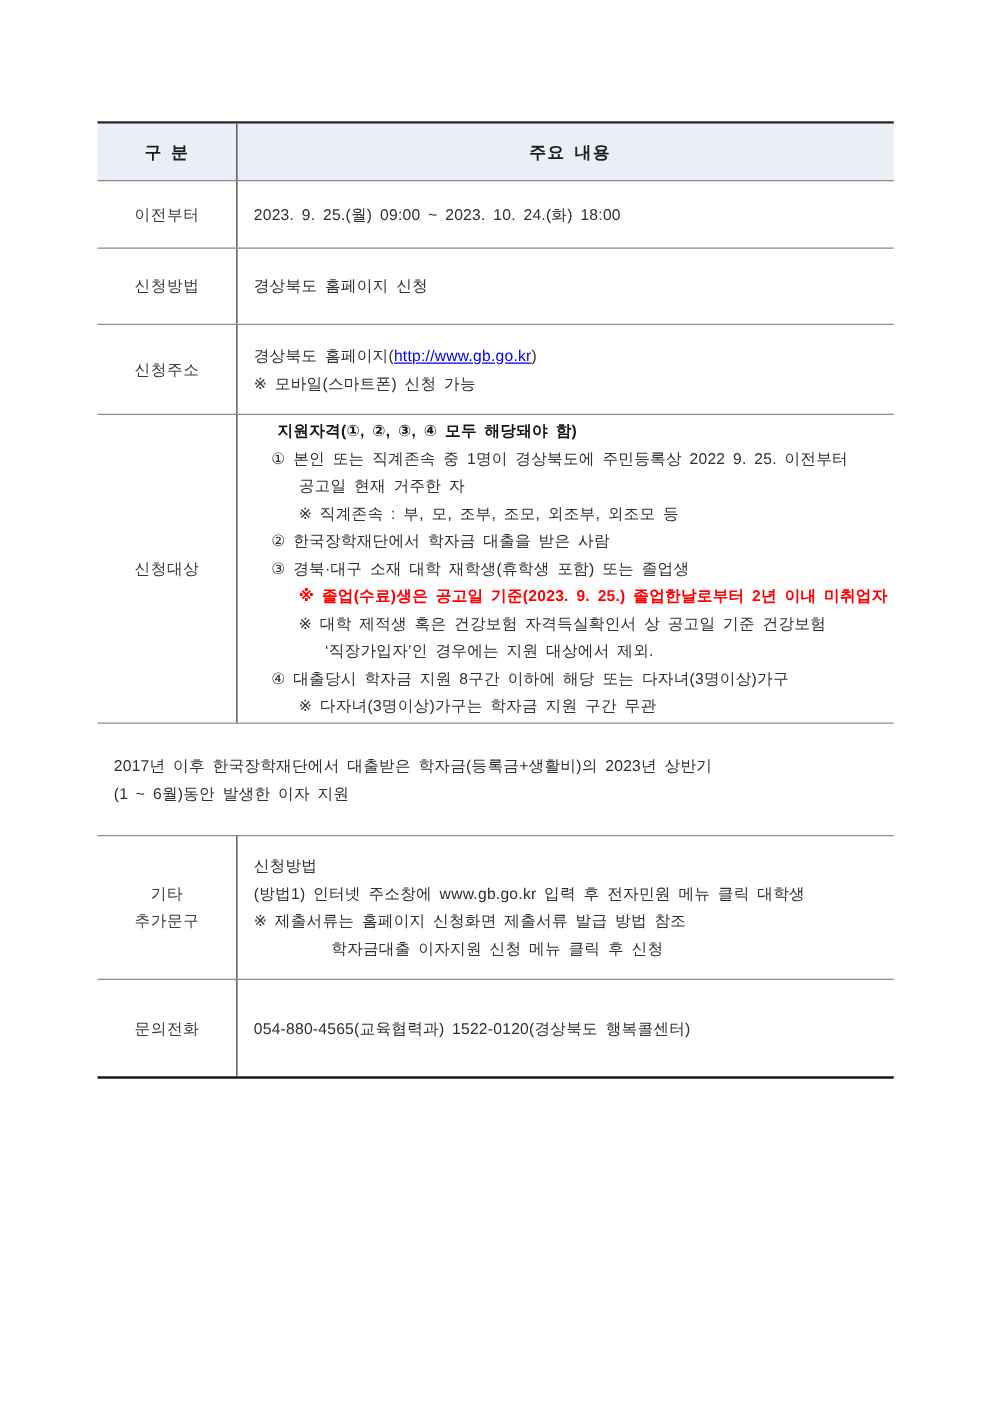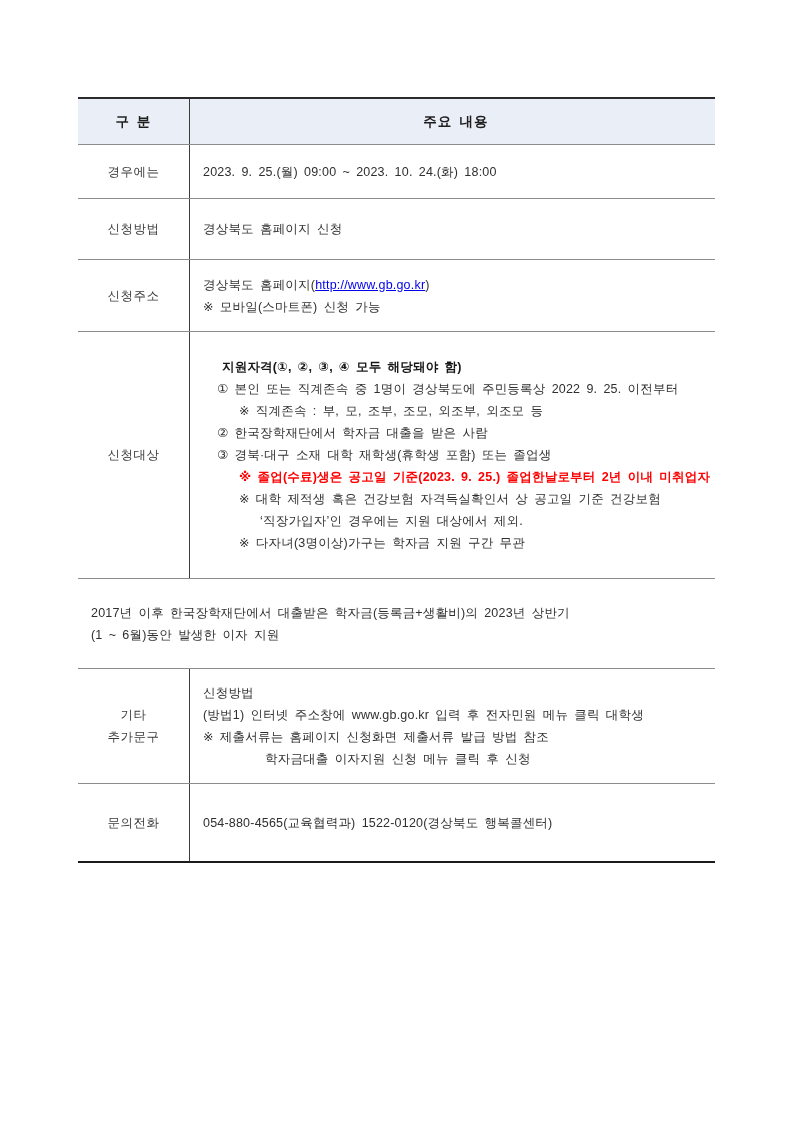--- a/index.html
+++ b/index.html
@@ -56,21 +56,21 @@
 
 <div class="page">
   <div class="info-table">
 
     <div class="t-row r-header">
       <div class="cell-label">구 분</div>
       <div class="cell-content">주요 내용</div>
     </div>
 
     <div class="t-row r-period">
-      <div class="cell-label">경우에는</div>
+      <div class="cell-label">이전부터</div>
       <div class="cell-content">
         <div class="ln">2023. 9. 25.(월) 09:00 ~ 2023. 10. 24.(화) 18:00</div>
       </div>
     </div>
 
     <div class="t-row r-method">
       <div class="cell-label">신청방법</div>
       <div class="cell-content">
         <div class="ln">경상북도 홈페이지 신청</div>
       </div>
@@ -82,26 +82,28 @@
         <div class="ln"><span>경상북도 홈페이지(</span><span class="url-link">http://www.gb.go.kr</span><span>)</span></div>
         <div class="ln">※ 모바일(스마트폰) 신청 가능</div>
       </div>
     </div>
 
     <div class="t-row r-target">
       <div class="cell-label">신청대상</div>
       <div class="cell-content">
           <div class="ln title">지원자격(①, ②, ③, ④ 모두 해당돼야 함)</div>
           <div class="ln l1">① 본인 또는 직계존속 중 1명이 경상북도에 주민등록상 2022 9. 25. 이전부터</div>
+          <div class="ln l1cont">공고일 현재 거주한 자</div>
           <div class="ln l2">※ 직계존속 : 부, 모, 조부, 조모, 외조부, 외조모 등</div>
           <div class="ln l1">② 한국장학재단에서 학자금 대출을 받은 사람</div>
           <div class="ln l1">③ 경북·대구 소재 대학 재학생(휴학생 포함) 또는 졸업생</div>
           <div class="ln l2 red">※ 졸업(수료)생은 공고일 기준(2023. 9. 25.) 졸업한날로부터 2년 이내 미취업자</div>
           <div class="ln l2">※ 대학 제적생 혹은 건강보험 자격득실확인서 상 공고일 기준 건강보험</div>
           <div class="ln l2cont">‘직장가입자’인 경우에는 지원 대상에서 제외.</div>
+          <div class="ln l1">④ 대출당시 학자금 지원 8구간 이하에 해당 또는 다자녀(3명이상)가구</div>
           <div class="ln l2">※ 다자녀(3명이상)가구는 학자금 지원 구간 무관</div>
         </div>
     </div>
 
     <div class="t-row r-support">
       <div class="cell-content">
           <div class="ln base">2017년 이후 한국장학재단에서 대출받은 학자금(등록금+생활비)의 2023년 상반기</div>
           <div class="ln base">(1 ~ 6월)동안 발생한 이자 지원</div>
         </div>
     </div>

